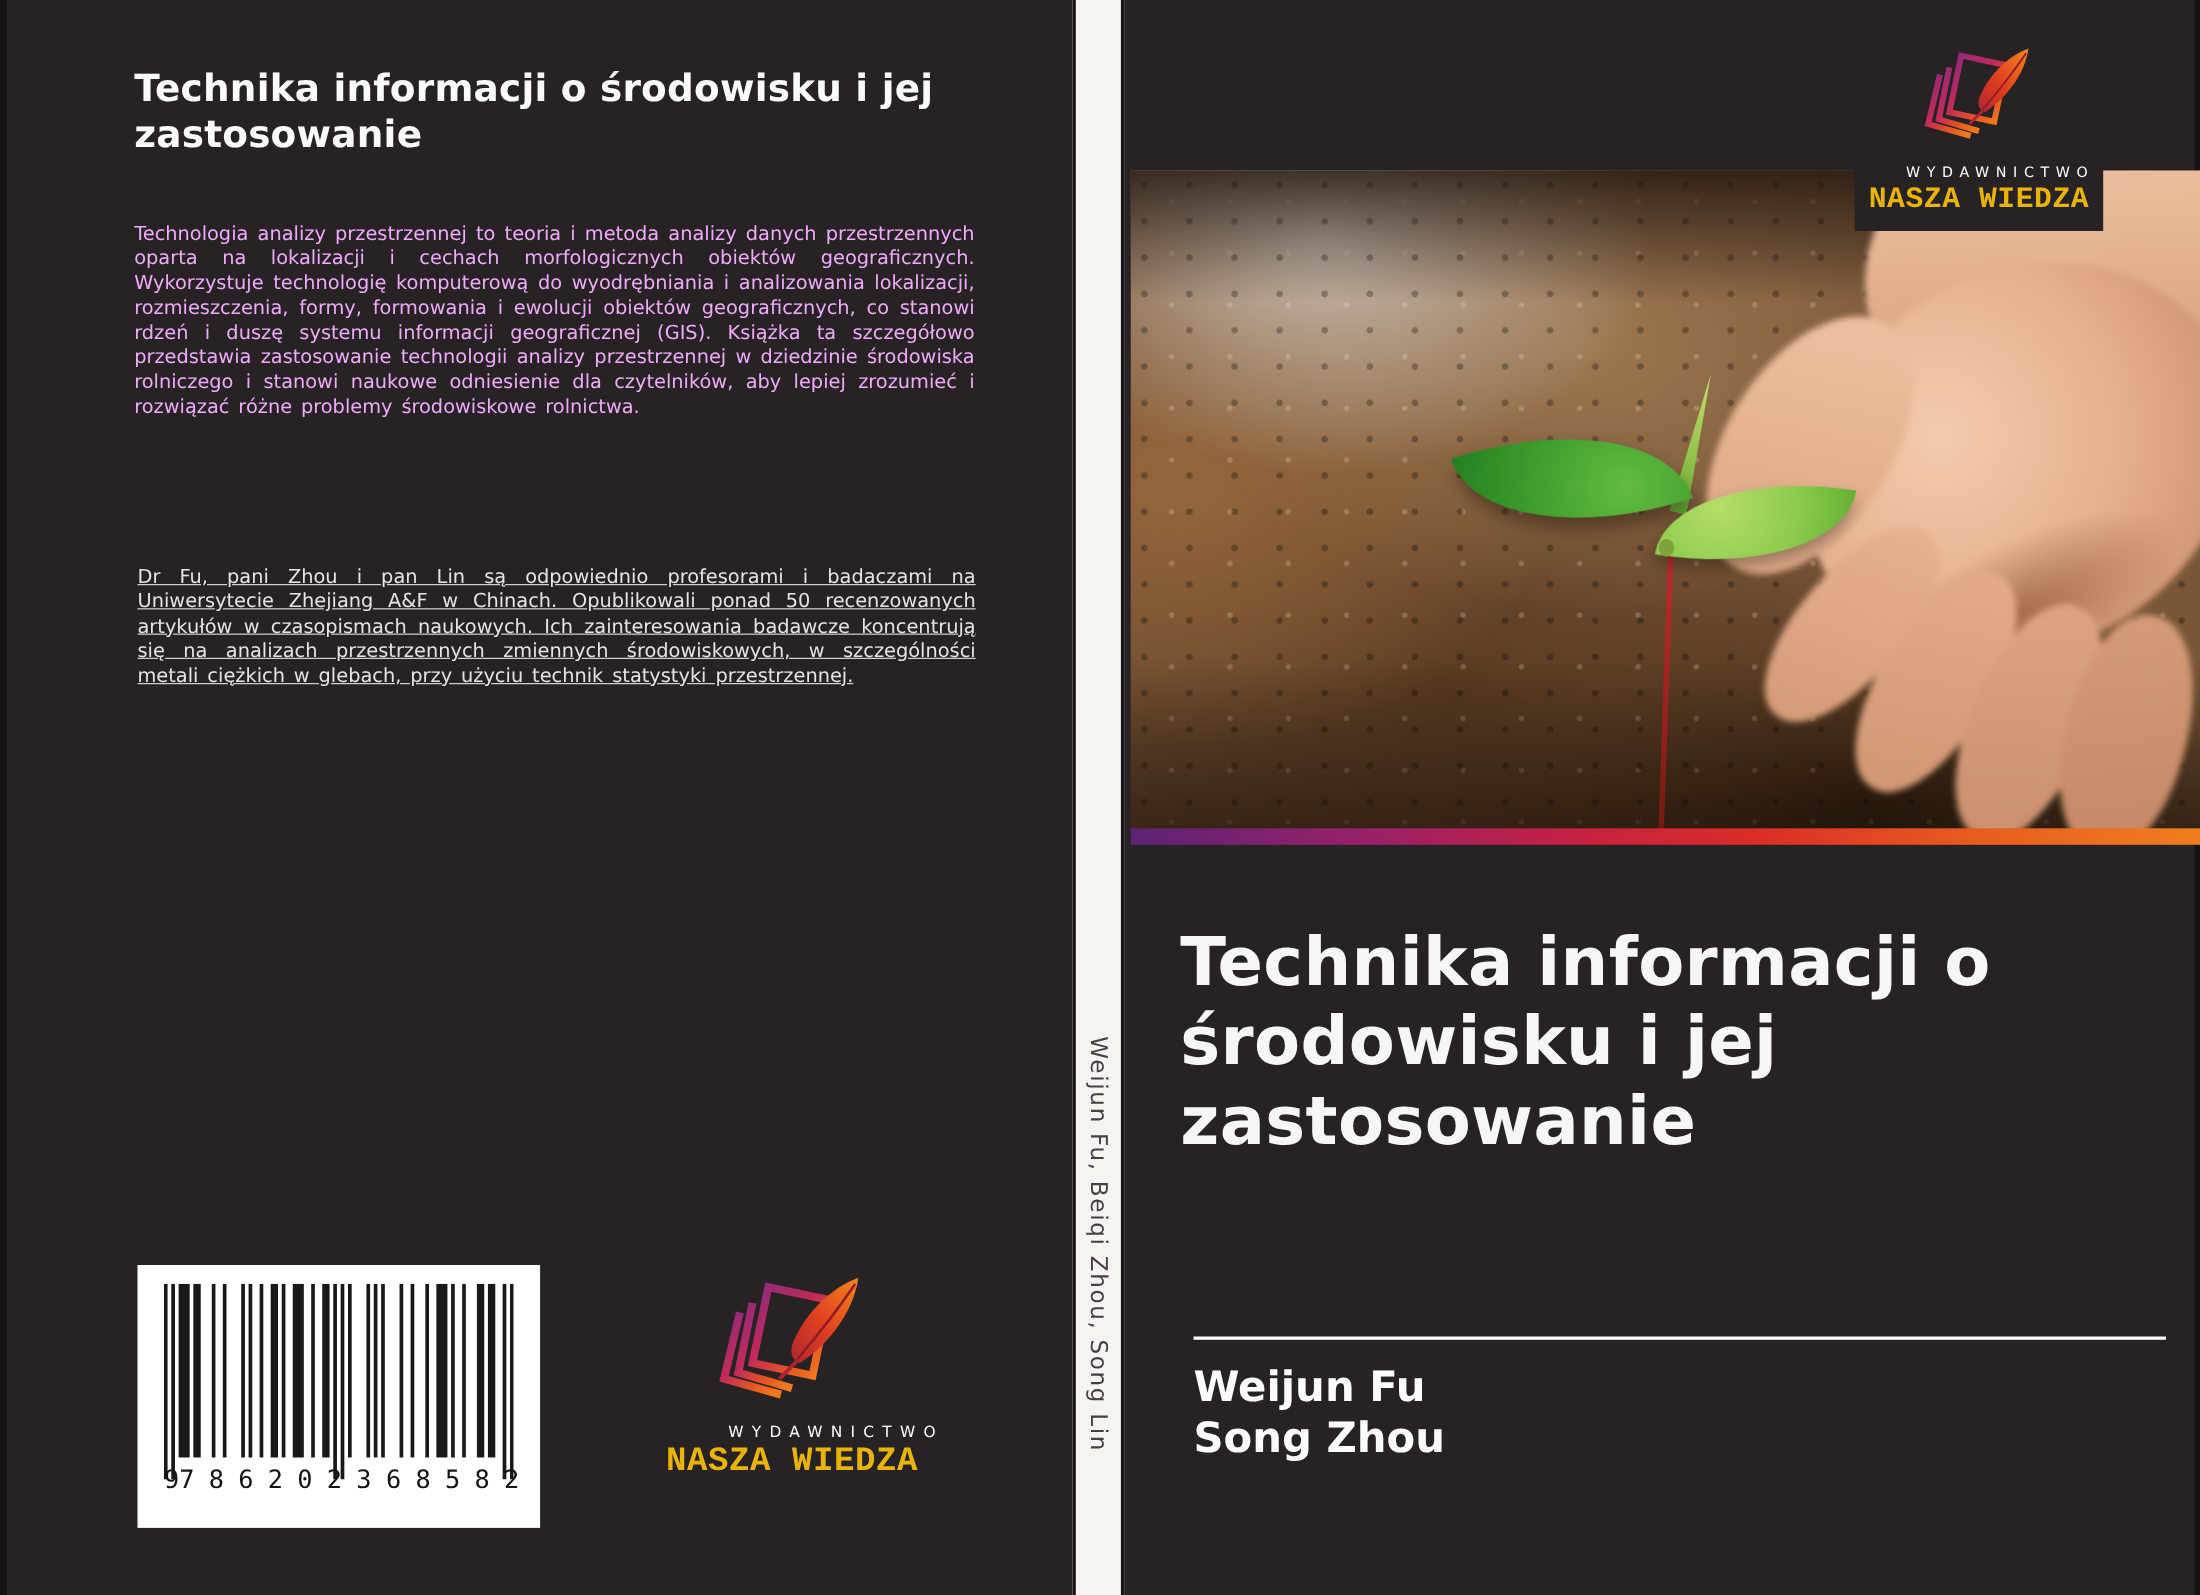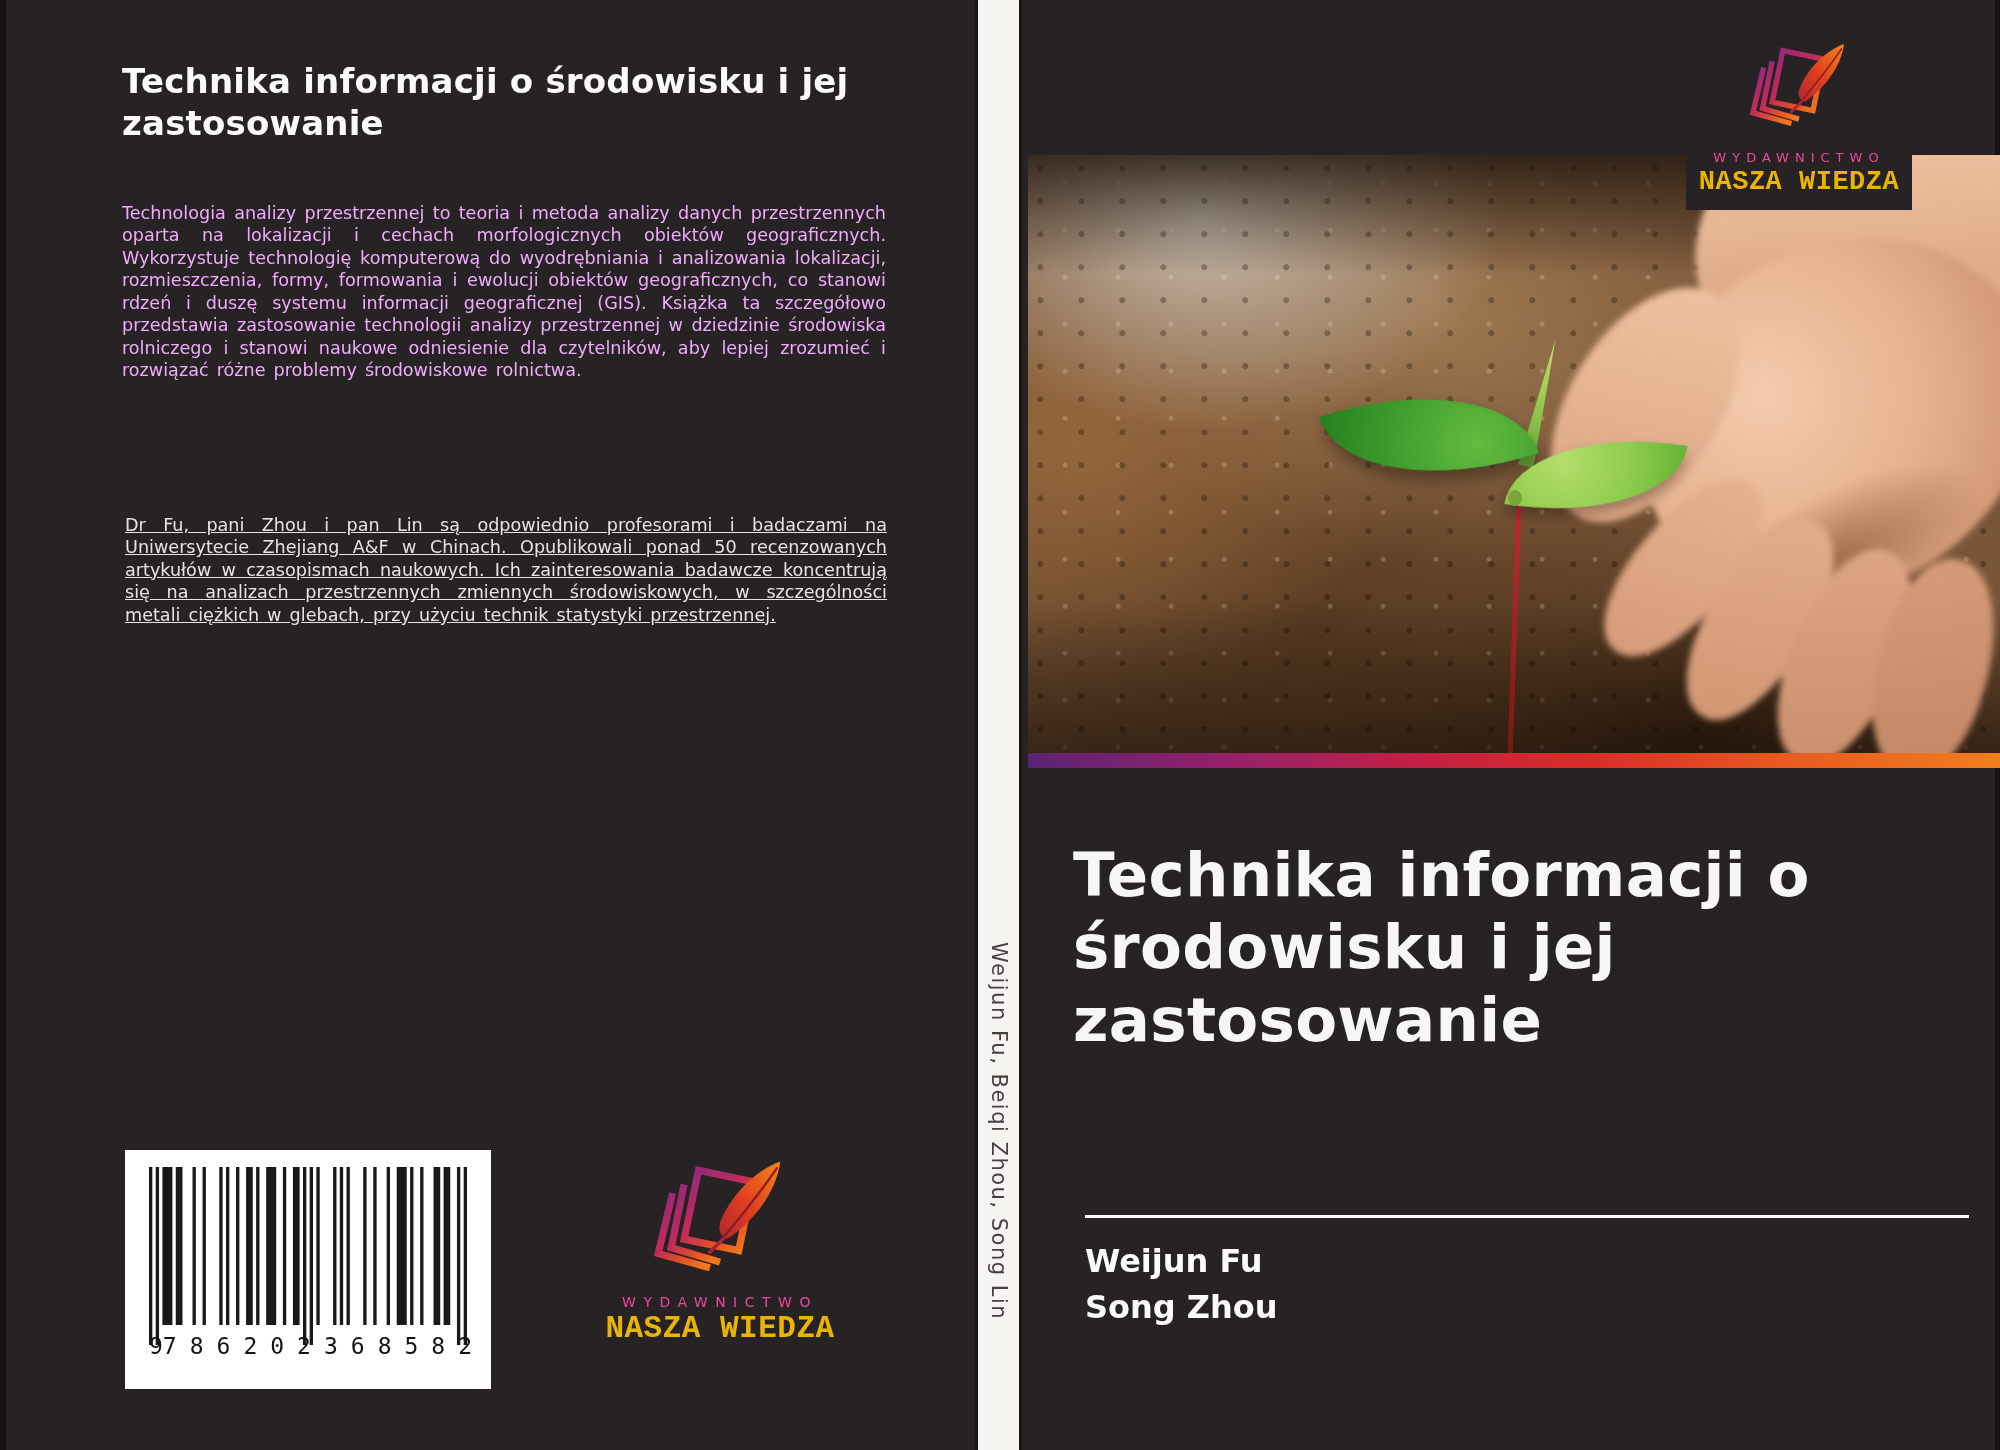--- a/index.html
+++ b/index.html
@@ -21,21 +21,21 @@
                box-sizing:border-box;padding:17px 24px 10px;display:flex;flex-direction:column;align-items:center;}
   .barcode-bars{width:100%;height:178px;display:block;}
   .barcode-bars rect{fill:#191919;}
   .barcode-digits{width:100%;display:flex;justify-content:space-between;align-items:flex-end;
                   margin-top:-12px;font-family:"DejaVu Sans Mono","Liberation Mono",monospace;
                   font-size:23px;color:#141414;background:transparent;}
   .bc-g2,.bc-g3{letter-spacing:13px;}
 
   .publisher-back{position:absolute;left:582px;top:1150px;width:276px;text-align:center;}
   .pub-icon-back svg{width:158px;height:138px;}
-  .pub-line1{font-size:14px;letter-spacing:7.5px;color:#ec4899;margin-top:2px;white-space:nowrap;}
+  .pub-line1{font-size:14px;letter-spacing:7.5px;color:#ffffff;margin-top:2px;white-space:nowrap;text-align:right;}
   .pub-line2{font-family:Liberation Mono, monospace;font-size:31px;font-weight:bold;
              color:#eab308;margin-top:1px;letter-spacing:.5px;white-space:nowrap;}
 
   
   .spine{position:absolute;left:975px;top:0;width:47px;height:100%;background:#f6f4f1;
          border-left:3px solid #191617;border-right:3px solid #191617;box-sizing:border-box;
          display:flex;justify-content:center;}
   .spine-text{writing-mode:vertical-rl;text-orientation:mixed;margin-top:942px;font-size:21px;
               color:#454041;letter-spacing:1.5px;white-space:nowrap;}
 
@@ -94,21 +94,21 @@
   .front-logo-textbox{background:#272324;box-sizing:border-box;width:226px;padding:5px 8px 13px;}
   .front-logo-textbox .pub-line1{font-size:13px;letter-spacing:6px;}
   .front-logo-textbox .pub-line2{font-size:27px;margin-top:2px;}
 
   .accent-bar{position:absolute;left:0;top:753px;width:100%;height:15px;
     background:linear-gradient(90deg,#5c2374 0%,#94216b 20%,#c22045 40%,#da2c27 58%,#e75b1f 78%,#f07e1e 100%);}
 
   .front-title{position:absolute;left:45px;top:798px;width:845px;font-size:61px;font-weight:bold;
                color:#f7f6f6;line-height:1.19;letter-spacing:.3px;}
   .front-rule{position:absolute;left:57px;top:1215px;width:884px;height:3px;background:#fdfdfd;}
-  .front-authors{position:absolute;left:57px;top:1238px;font-size:32px;font-weight:bold;color:#fcfbfb;
+  .front-authors{position:absolute;left:57px;top:1238px;font-size:38px;font-weight:bold;color:#fcfbfb;
                  line-height:46px;}
 </style>
 </head>
 <body>
 
 <div class="book">
   <div class="edge-left"></div>
   <div class="edge-right"></div>
 
   <div class="back-cover">

